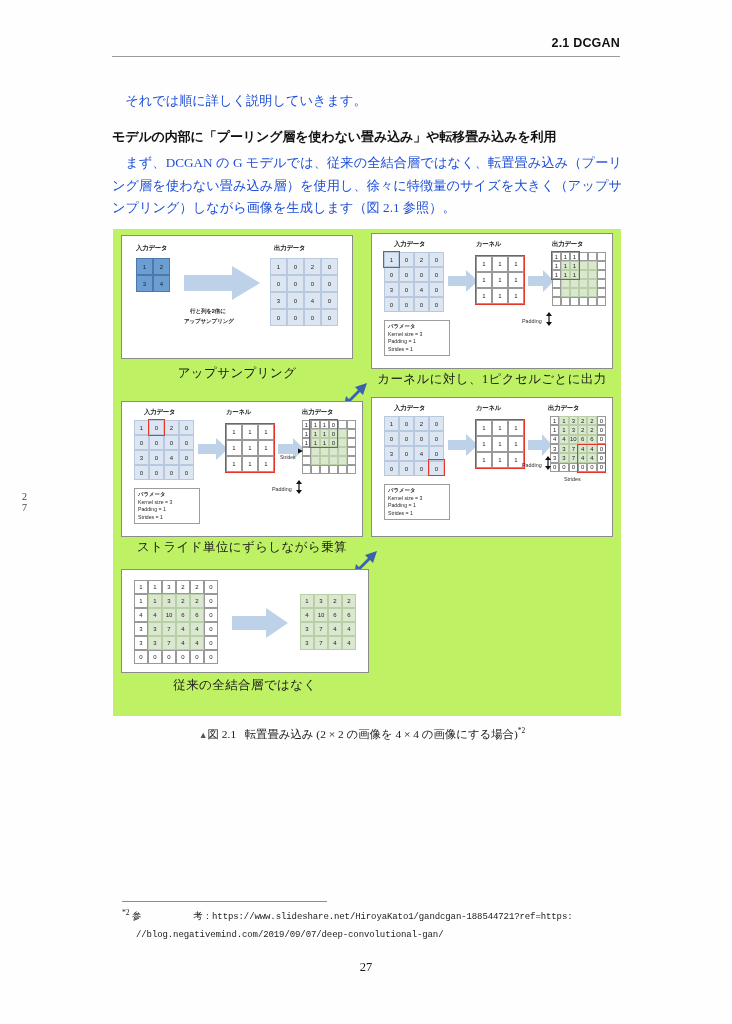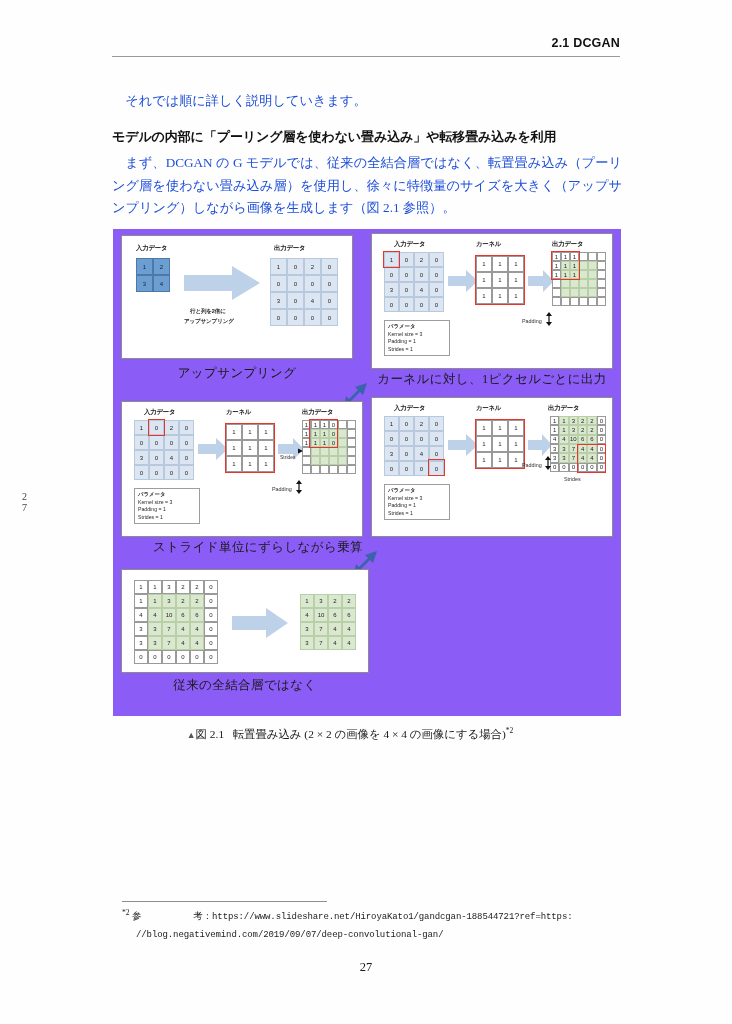--- a/index.html
+++ b/index.html
@@ -80,21 +80,21 @@
     color: #111;
   }
 
   
   .figure-frame {
     position: absolute;
     left: 112px;
     top: 228px;
     width: 508px;
     height: 487px;
-    background: #8b5cf6;
+    background: #bef264;
     border: 1px solid #ffffff;
   }
 
   .panel {
     position: absolute;
     border: 1.4px solid #8b8b8b;
     background: #ffffff;
     box-sizing: border-box;
   }
   .panel-caption {
@@ -171,21 +171,21 @@
 
   
   .fat-arrow { position: absolute; }
 
   
   .conn { position: absolute; }
 
   
   .fig-caption {
     position: absolute;
-    left: 96px;
+    left: 108px;
     top: 726px;
     width: 508px;
     text-align: center;
     font-size: 11.4px;
     color: #1a1a1a;
     font-family: "Liberation Serif", "DejaVu Serif", serif;
   }
   .fig-caption .tri { color: #555; font-size: 9px; }
   .sup { font-size: 7.5px; vertical-align: super; }
 
@@ -495,21 +495,21 @@
         <path d="M3 0 L6 4 H0 Z M3 14 L0 10 H6 Z M2.4 3 h1.2 v8 h-1.2 z" fill="#111"></path>
       </svg>
 
       <div class="param-box" style="left:12px; top:86px; width:66px;">
         <div class="ttl">パラメータ</div>
         <div>Kernel size = 3</div>
         <div>Padding = 1</div>
         <div>Strides = 1</div>
       </div>
     </div>
-    <div class="panel-caption" style="left:8px; top:310px; width:242px; text-align:right;">ストライド単位にずらしながら乗算</div>
+    <div class="panel-caption" style="left:8px; top:310px; width:242px; text-align:center;">ストライド単位にずらしながら乗算</div>
 
     <div class="panel" style="left:258px; top:168px; width:242px; height:140px;">
       <div class="lbl" style="left:22px; top:6px;">入力データ</div>
       <div class="lbl" style="left:104px; top:6px;">カーネル</div>
       <div class="lbl" style="left:176px; top:6px;">出力データ</div>
 
       <div class="grid" style="left:12px; top:18px; width:60px; height:60px; grid-template-columns:repeat(4,1fr); grid-template-rows:repeat(4,1fr);">
         <div class="cell lblue">1</div>
         <div class="cell lblue">0</div>
         <div class="cell lblue">2</div>

